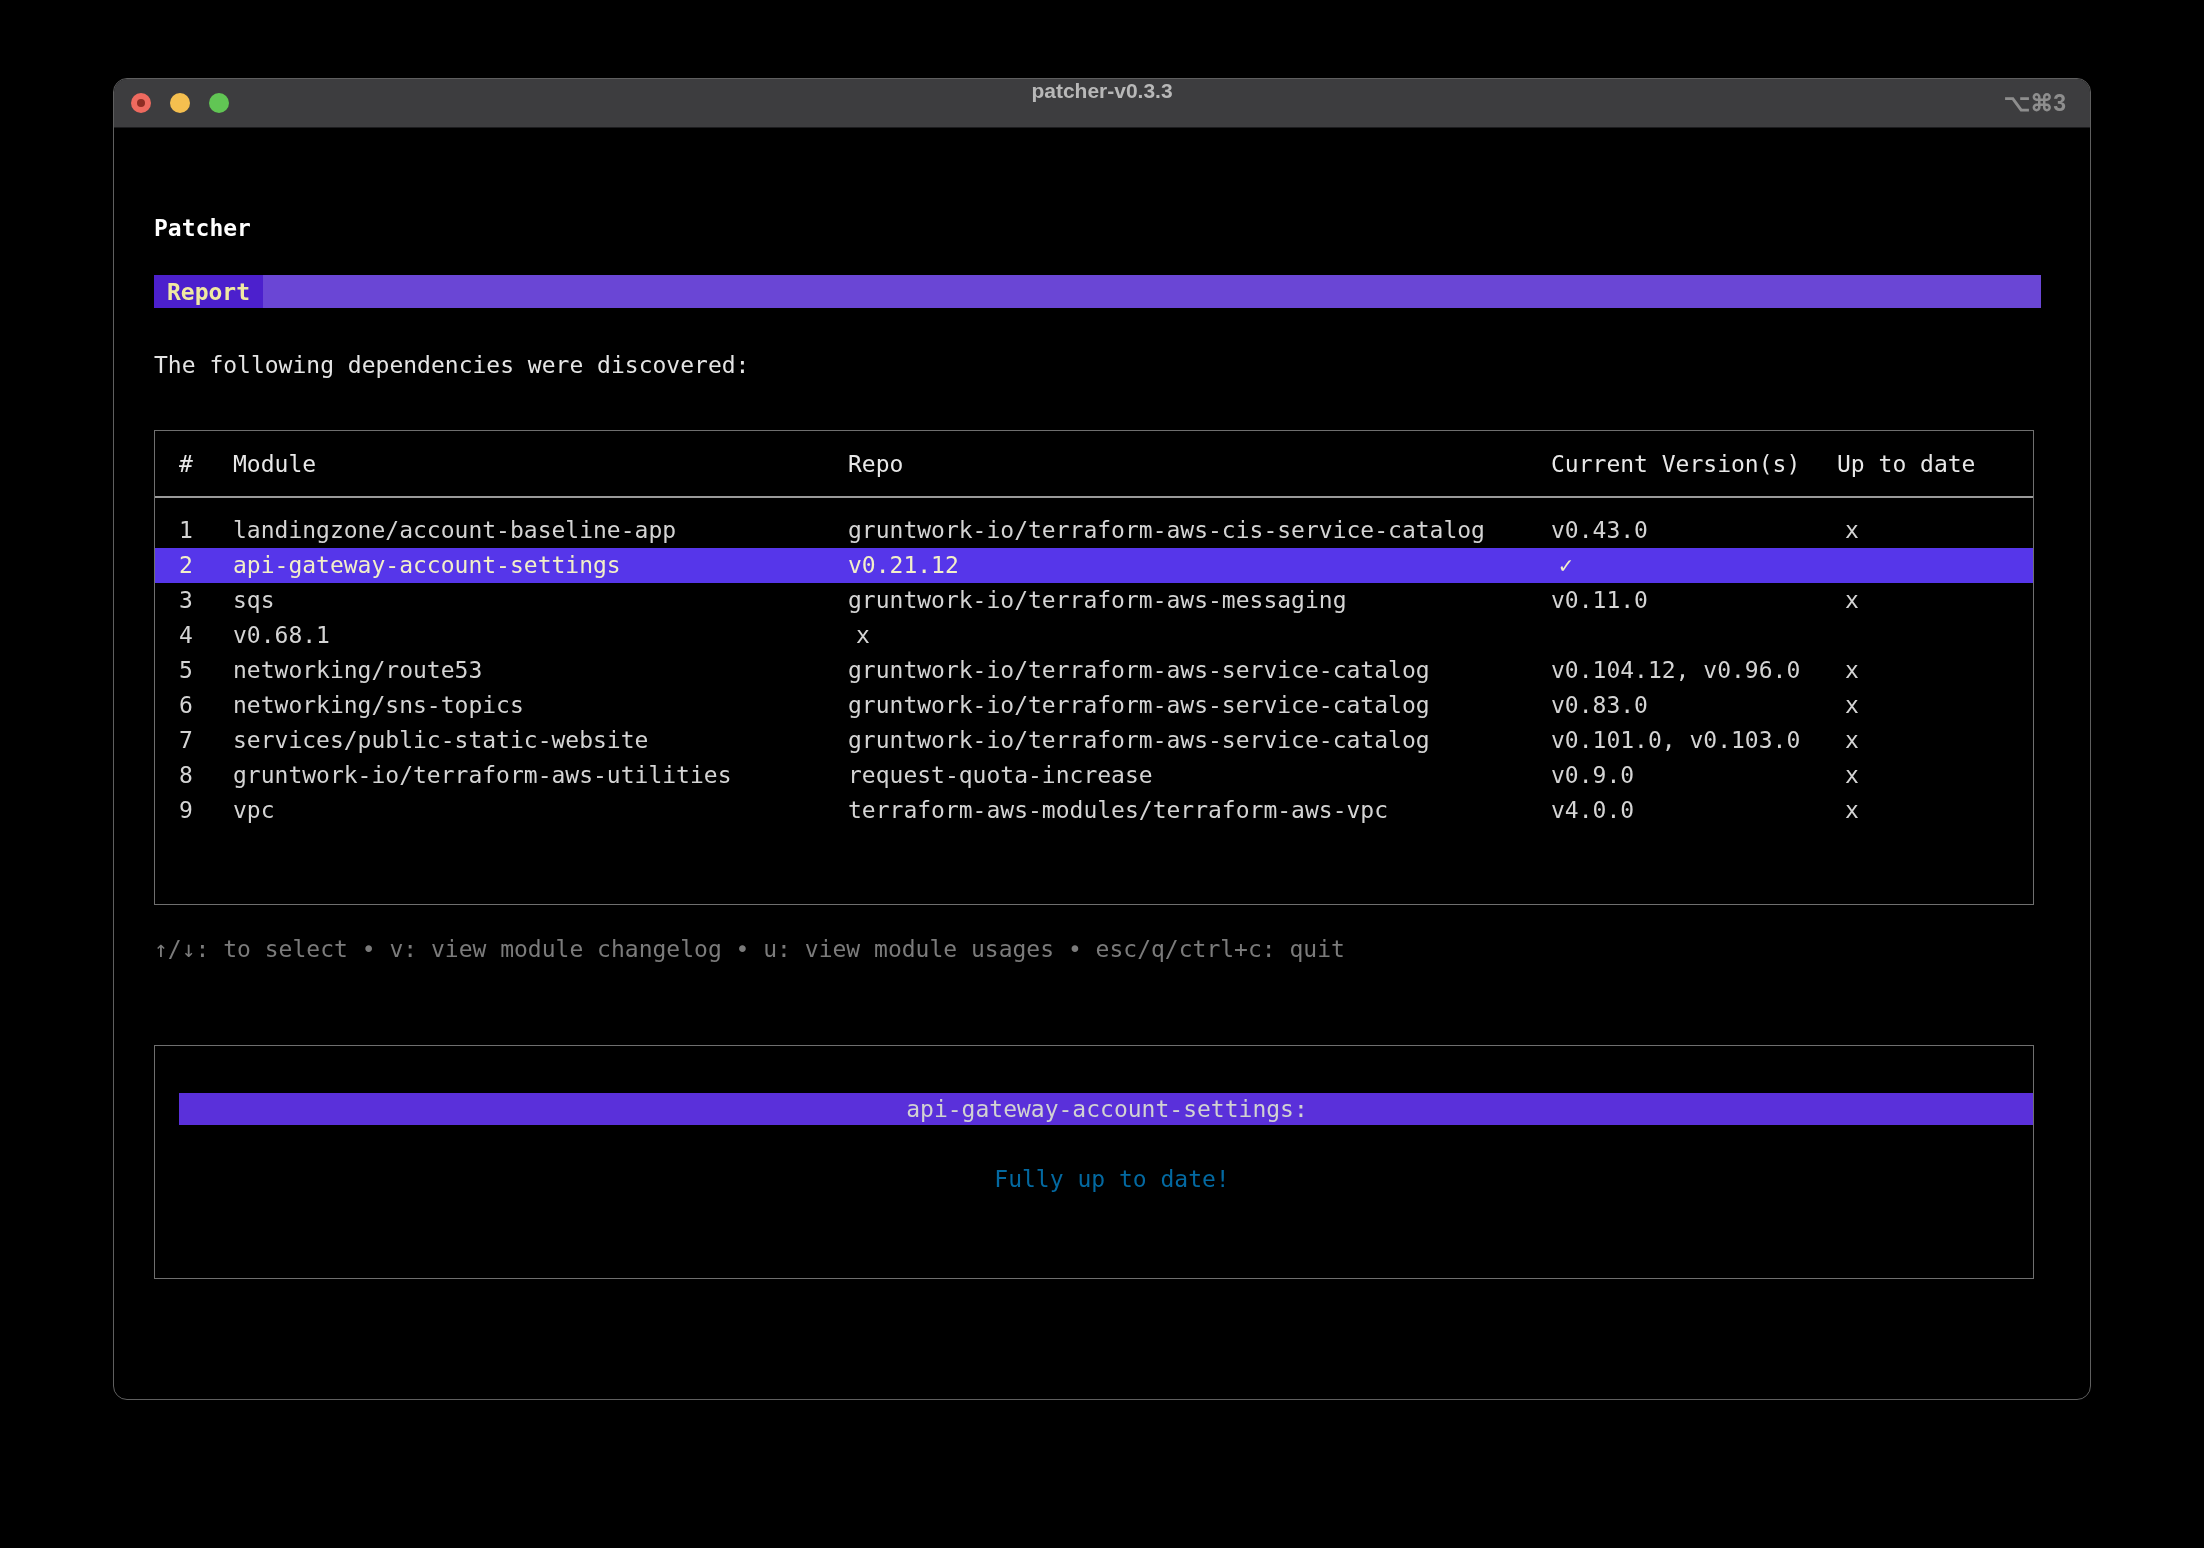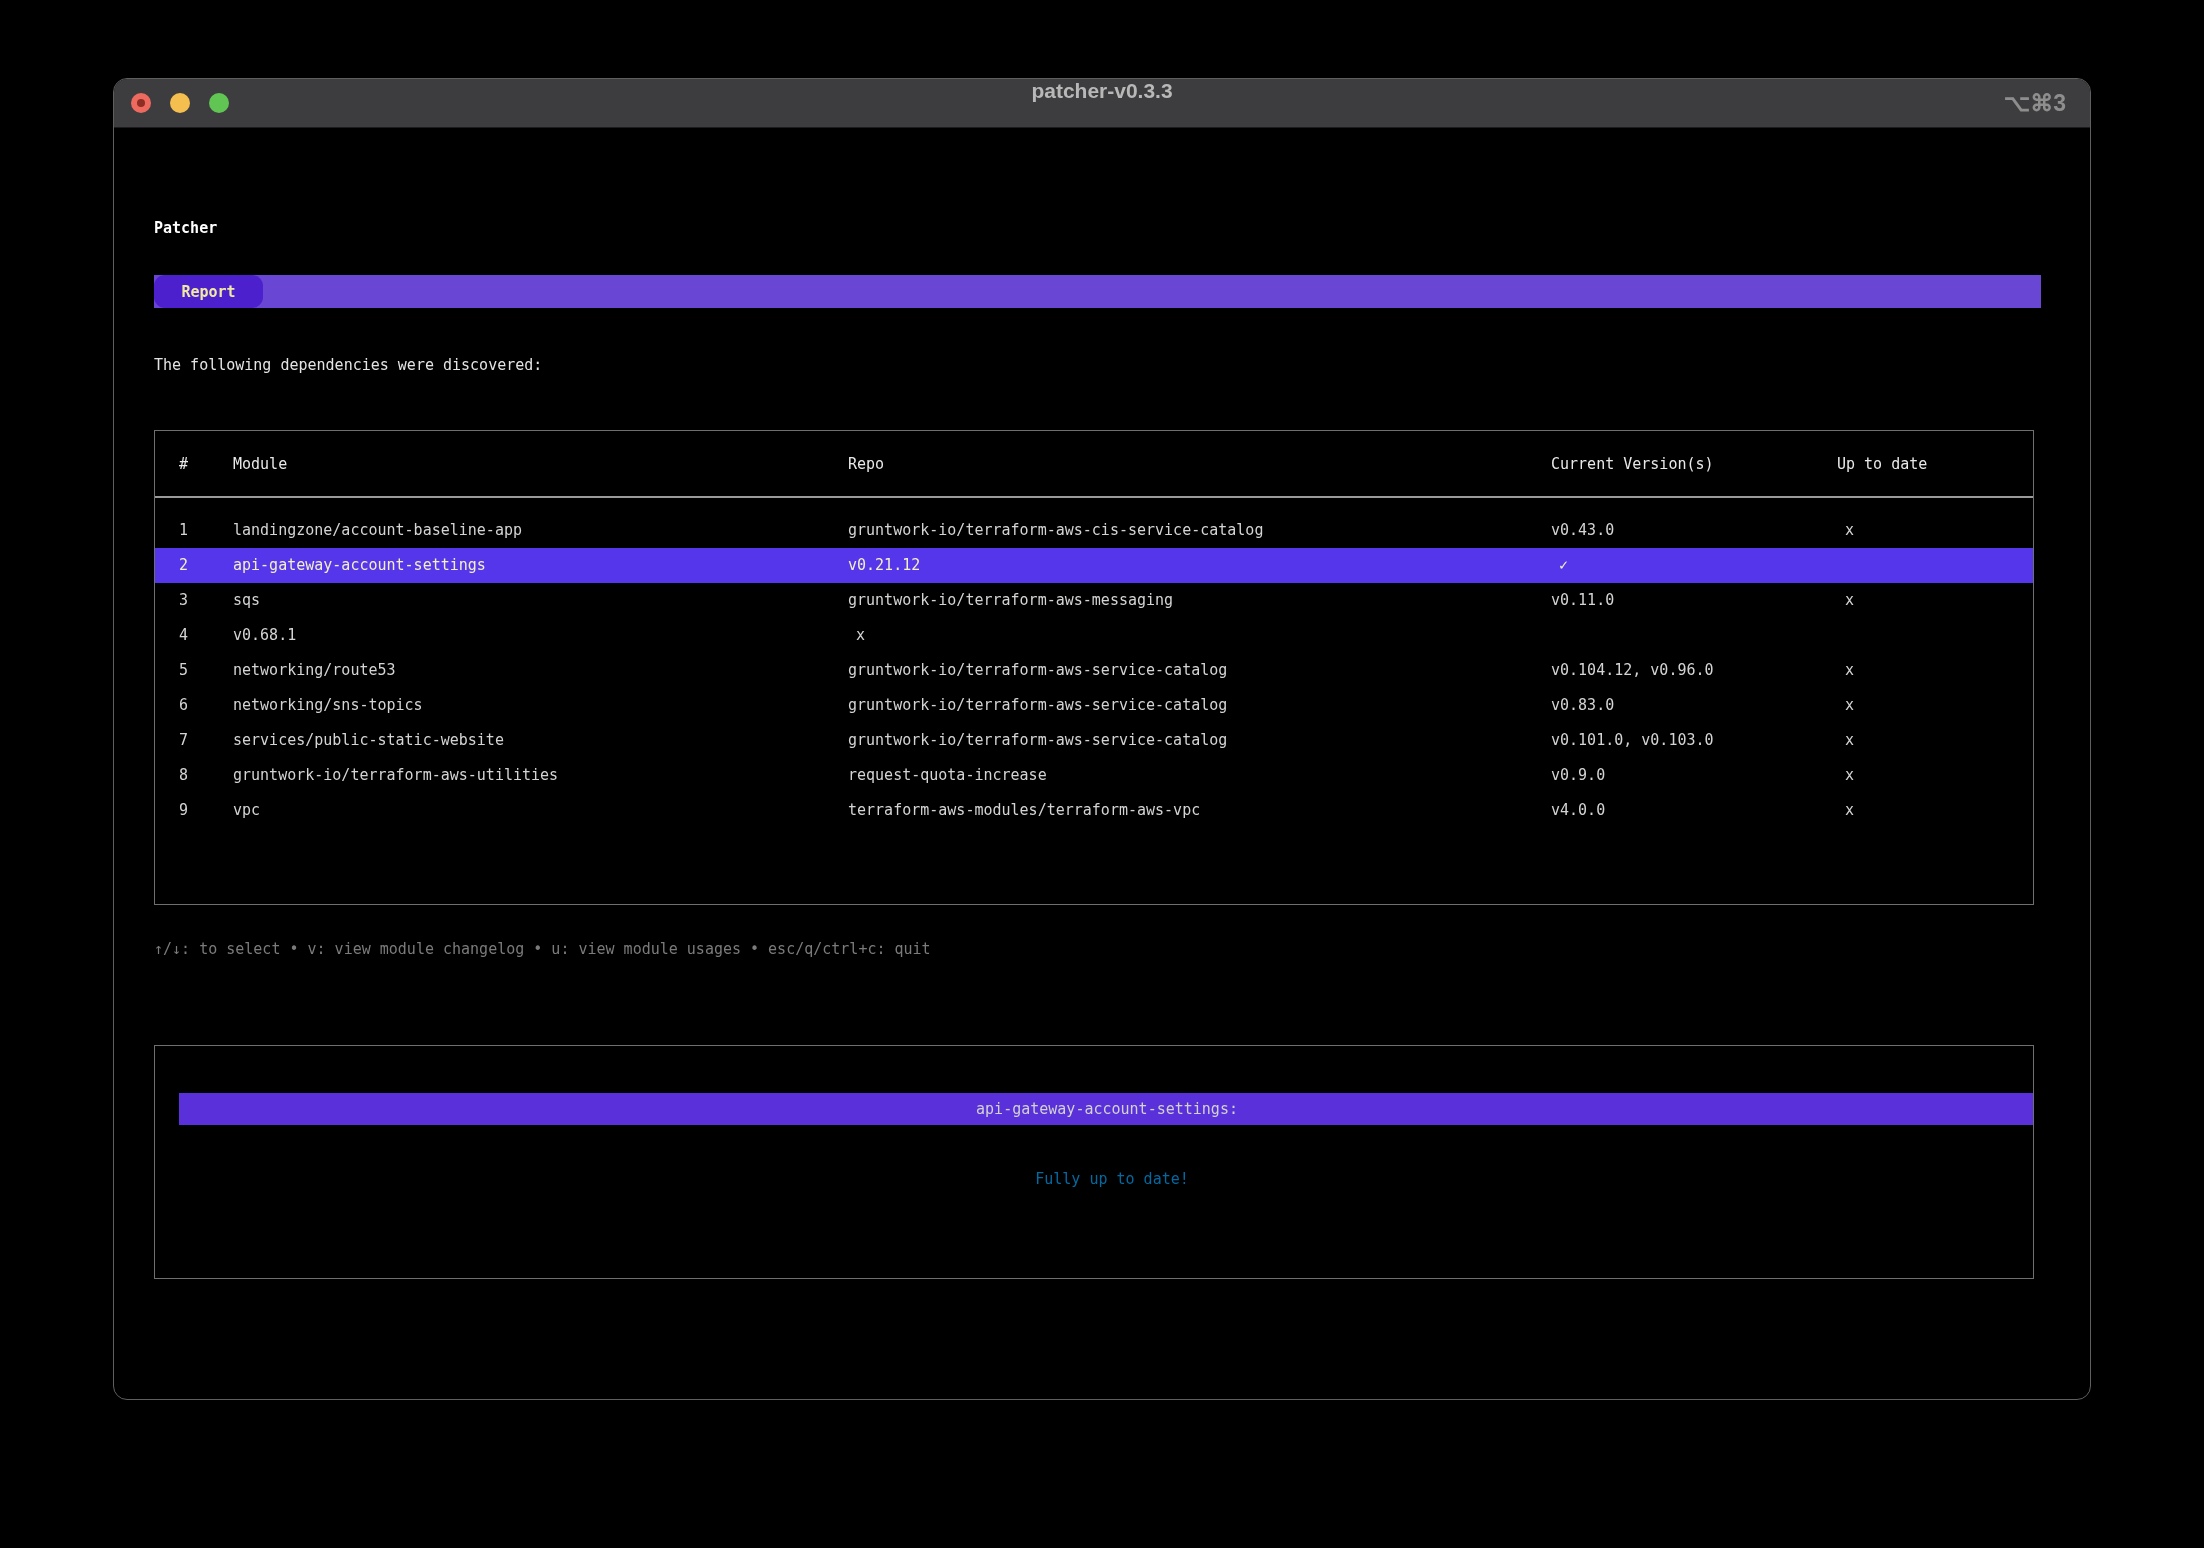--- a/index.html
+++ b/index.html
@@ -18,27 +18,27 @@
   .light-close{background:var(--traffic-red,#ee6a5f);}
   .light-close .dot{width:8px;height:8px;border-radius:50%;background:#8e2d23;}
   .light-min{background:var(--traffic-yellow,#f5bf4f);}
   .light-zoom{background:var(--traffic-green,#61c554);}
   .win-title{flex:1;text-align:center;font-family:"Liberation Sans",sans-serif;
              font-weight:bold;font-size:21px;color:#b8b8b8;}
   .win-shortcut{position:absolute;right:24px;top:0;height:100%;display:flex;align-items:center;
                 font-family:"Liberation Sans",sans-serif;font-weight:600;font-size:23px;color:#8e8e8e;}
 
   
-  .content{position:relative;padding-left:40px;font-size:15px;color:#d4d4d4;}
+  .content{position:relative;padding-left:40px;font-size:23px;color:#d4d4d4;}
   .app-heading{margin-top:83px;line-height:35px;font-weight:bold;color:#ffffff;}
 
   .tabbar{margin-top:29px;width:1887px;height:33px;background:var(--tabbar-bg,#6a46d5);display:flex;}
   .tab{width:109px;height:100%;background:var(--tab-active-bg,#4c20cd);
        color:var(--tab-active-fg,#f0e9a2);display:flex;align-items:center;justify-content:center;
-       font-weight:bold;border-radius:11px;}
+       font-weight:bold;}
 
   .intro{margin-top:40px;line-height:35px;color:#e4e4e4;}
 
   .dep-table{margin-top:47px;width:1880px;height:475px;box-sizing:border-box;
              border:1px solid #6f6f6f;overflow:hidden;}
   .grid{display:grid;grid-template-columns:54px 615px 703px 286px auto;padding-left:24px;}
   .thead{margin-top:16px;height:34px;line-height:34px;color:#e8e8e8;}
   .thead span{white-space:pre;}
   .sep{margin-top:15px;height:0;border-top:2px solid #9a9a9a;}
   .tbody{margin-top:15px;}

